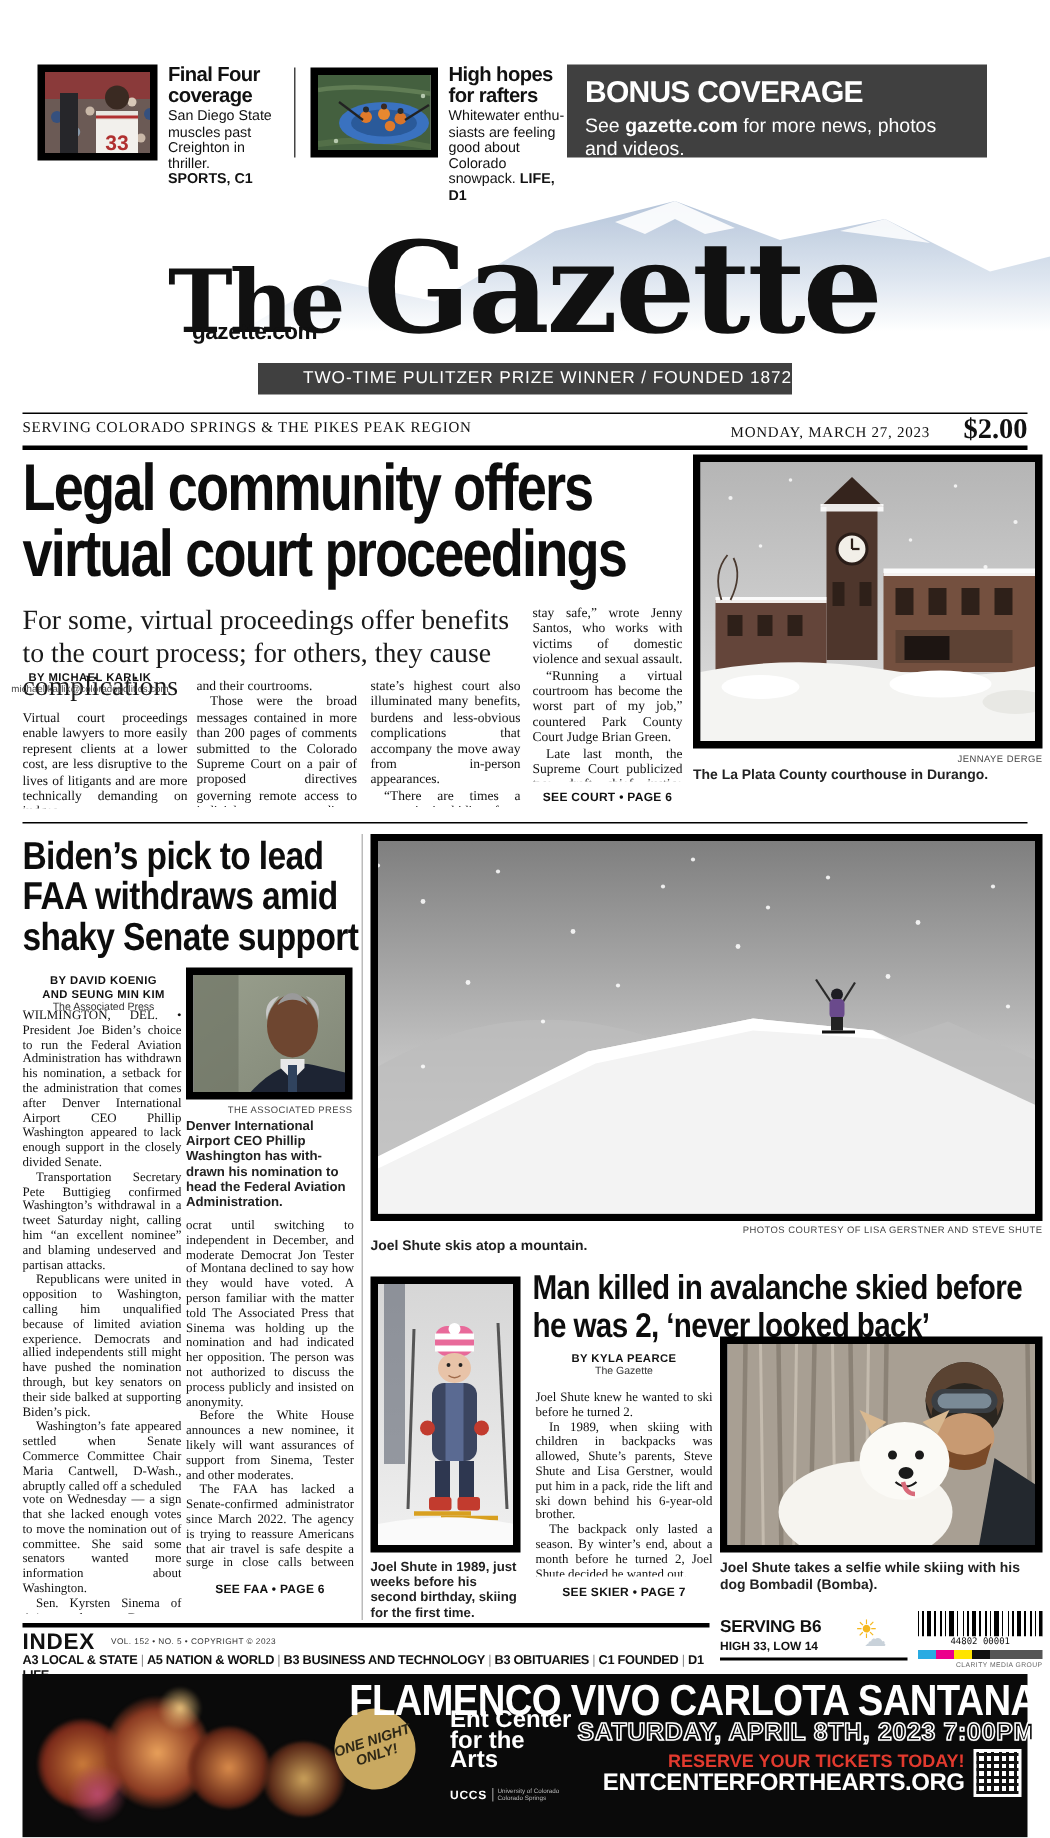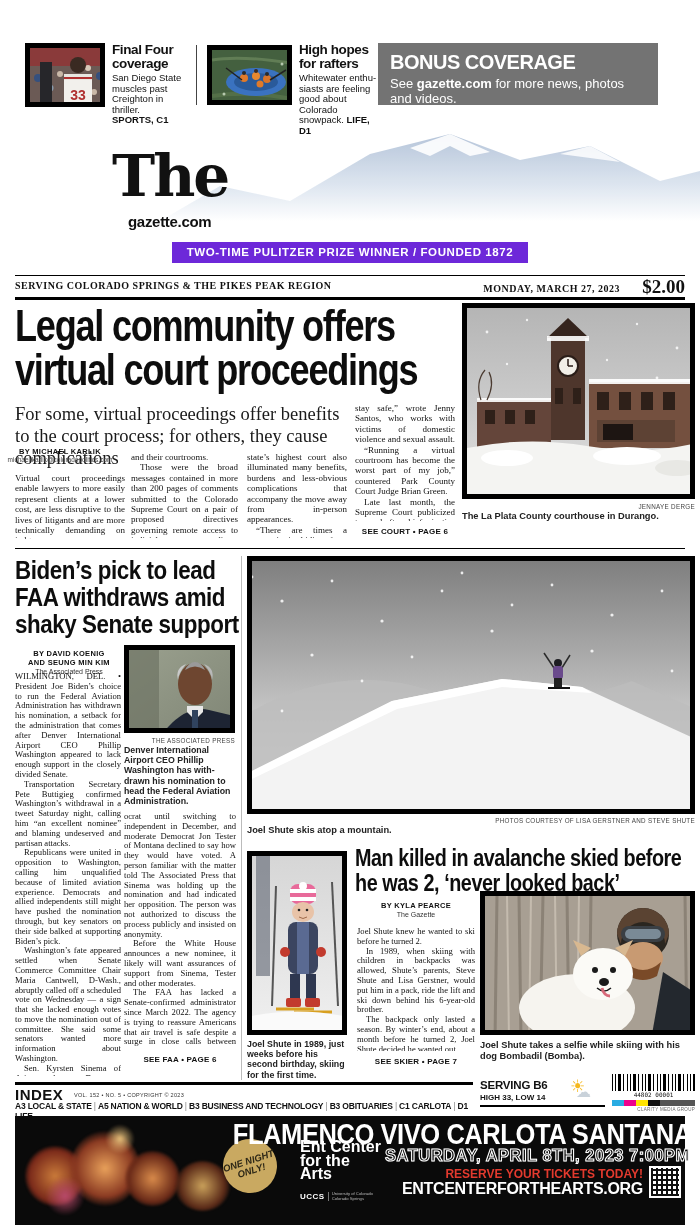--- a/index.html
+++ b/index.html
@@ -6,40 +6,40 @@
   html,body { background:#fff; }
   .page { position:relative; width:700px; height:1225px; background:#fff;
           font-family:"Liberation Sans", sans-serif; color:#111; overflow:hidden; }
   .abs { position:absolute; }
 
   
   .teaser-title { font-weight:bold; font-size:13.5px; line-height:13.5px; letter-spacing:-0.4px; }
   .teaser-body  { font-size:9.5px; line-height:10.5px; margin-top:3px; }
   .teaser-ref   { font-weight:bold; }
   .vdiv { width:1px; background:#444; }
-  .bonus { background:#737373; color:#fff; padding:8px 12px; }
+  .bonus { background:#404040; color:#fff; padding:8px 12px; }
   .bonus-title { font-weight:bold; font-size:20px; letter-spacing:-0.5px; }
   .bonus-body  { font-size:13px; line-height:15px; margin-top:2px; }
   .bonus-body b { font-weight:bold; }
 
   
   .mountains { opacity:.9; }
   .blackletter { font-family:"DejaVu Serif", serif; font-weight:bold; letter-spacing:-2px; }
   .masthead-the { font-size:58px; }
   .masthead-gazette { font-size:84px; }
   .masthead-site { font-weight:bold; font-size:15px; letter-spacing:-0.3px; font-family:"Liberation Sans",sans-serif; }
-  .ribbon { background:#6d28d9; color:#fff; text-align:center; font-weight:bold;
+  .ribbon { background:#404040; color:#fff; text-align:right; font-weight:normal;
             font-size:11.5px; line-height:21px; letter-spacing:.6px; }
   .ribbon:before,.ribbon:after { content:""; position:absolute; top:5px; width:22px; height:21px; background:#5d7fae; z-index:-1; }
   .ribbon:before { left:-14px; clip-path:polygon(0 0,100% 0,100% 100%,0 100%,35% 50%); }
   .ribbon:after  { right:-14px; clip-path:polygon(0 0,100% 0,65% 50%,100% 100%,0 100%); }
 
   
   .rule { background:#000; }
-  .dateline { font-family:"Liberation Serif", serif; font-weight:bold; font-size:10px; letter-spacing:.5px; }
+  .dateline { font-family:"Liberation Serif", serif; font-weight:normal; font-size:10px; letter-spacing:.5px; }
   .price { font-family:"Liberation Serif", serif; font-weight:bold; font-size:19px; }
 
   
   .headline { font-weight:bold; color:#0d0d0d; overflow:visible; }
   .cond { transform-origin:0 0; display:block; }
   .h-main { font-size:44px; line-height:44px; letter-spacing:-1.5px; }
   .h-main .cond { transform:scaleX(.82); width:124%; }
   .h-med { font-size:26px; line-height:27px; letter-spacing:-0.5px; }
   .h-med .cond { transform:scaleX(.86); width:118%; }
   .h-sm { font-size:23px; line-height:24.5px; letter-spacing:-0.5px; }
@@ -170,20 +170,21 @@
         </linearGradient>
       </defs>
       <path d="M0 95 L60 60 L130 75 L210 28 L290 8 L360 34 L430 20 L500 55 L540 45 L540 95 Z" fill="url(#mg)"></path>
       <path d="M250 22 L290 8 L330 26 L310 30 L290 20 L270 30 Z" fill="#fff" opacity=".9"></path>
       <path d="M400 28 L430 20 L460 36 L430 32 Z" fill="#fff" opacity=".85"></path>
     </svg>
   </div>
   <div class="abs" style="left:112px;top:142px;width:560px;">
     <div style="display:flex;align-items:baseline;">
       <span class="blackletter masthead-the">The</span>
+      <span class="blackletter masthead-gazette" style="margin-left:14px;">Gazette</span>
     </div>
   </div>
   <div class="abs masthead-site" style="left:128px;top:213px;">gazette.com</div>
 
   <div class="abs ribbon" style="left:172px;top:242px;width:356px;height:21px;">TWO-TIME PULITZER PRIZE WINNER / FOUNDED 1872</div>
 
   <div class="abs rule" style="left:15px;top:275px;width:670px;height:1px;"></div>
   <div class="abs dateline" style="left:15px;top:280px;">SERVING COLORADO SPRINGS &amp; THE PIKES PEAK REGION</div>
   <div class="abs dateline" style="right:80px;top:283px;">MONDAY, MARCH 27, 2023</div>
   <div class="abs price" style="right:15px;top:276px;">$2.00</div>
@@ -454,21 +455,21 @@
         <path d="M112 92 q7 6 14 0" stroke="#1a1a1a" stroke-width="1.5" fill="none"></path>
         <path d="M117 92 q2 8 8 8" stroke="#d86a7a" stroke-width="3" fill="none"></path>
       </g>
     </svg>
   </div>
   <div class="abs caption" style="left:480px;top:1040px;width:215px;">Joel Shute takes a selfie while skiing with his dog Bombadil (Bomba).</div>
 
   <div class="abs rule" style="left:15px;top:1082px;width:458px;height:2.5px;"></div>
   <div class="abs index-label" style="left:15px;top:1086px;">INDEX</div>
   <div class="abs index-vol" style="left:74px;top:1092px;">VOL. 152  •  NO. 5  •  COPYRIGHT © 2023</div>
-  <div class="abs idx-items" style="left:15px;top:1101px;width:460px;"><span>A3  LOCAL &amp; STATE</span><span>A5  NATION &amp; WORLD</span><span>B3  BUSINESS AND TECHNOLOGY</span><span>B3  OBITUARIES</span><span>C1  CARLOTA</span><span>D1  LIFE</span></div>
+  <div class="abs idx-items" style="left:15px;top:1101px;width:460px;"><span>A3  LOCAL &amp; STATE</span><span>A5  NATION &amp; WORLD</span><span>B3  BUSINESS AND TECHNOLOGY</span><span>B3  OBITUARIES</span><span>C1  FOUNDED</span><span>D1  LIFE</span></div>
 
   <div class="abs weather-label" style="left:480px;top:1079px;">SERVING B6</div>
   <div class="abs weather-detail" style="left:480px;top:1093px;text-align:center;">HIGH 33, LOW 14</div>
   <div class="abs" style="left:566px;top:1076px;width:34px;height:26px;">
     <span style="position:absolute;left:4px;top:0;font-size:17px;color:#f5b81e;">☀</span>
     <span style="position:absolute;left:10px;top:7px;font-size:15px;color:#c9d2da;">☁</span>
   </div>
   <div class="abs rule" style="left:480px;top:1105px;width:125px;height:2px;"></div>
 
   <div class="abs barcode" style="left:612px;top:1074px;width:83px;height:17px;"></div>

